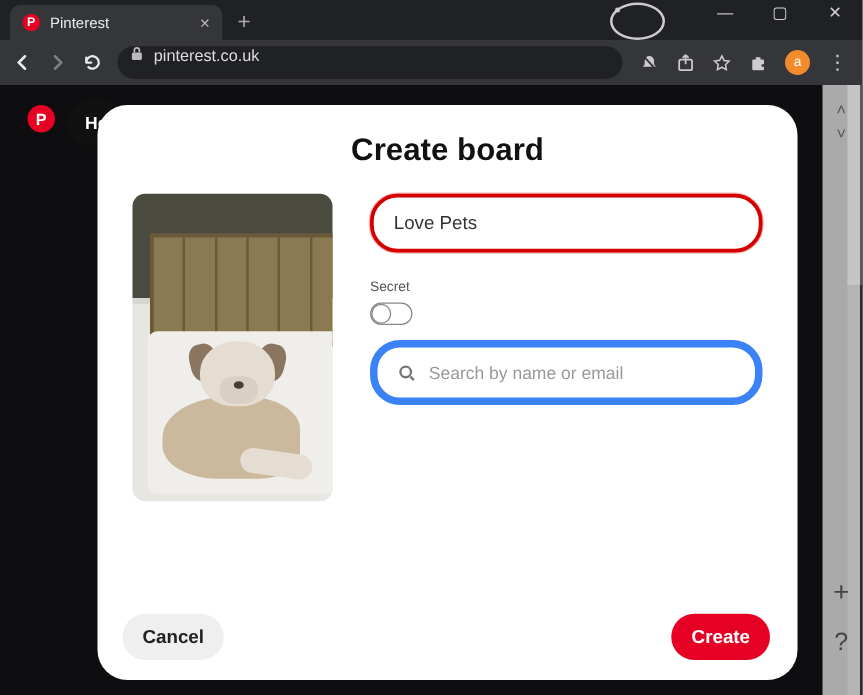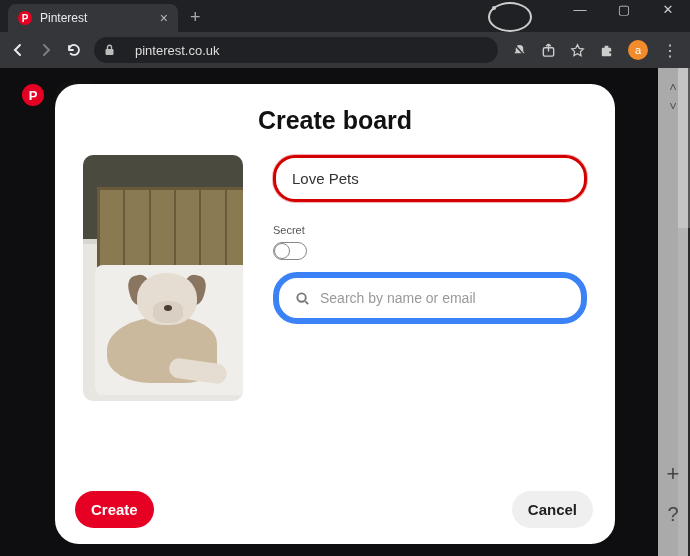--- a/index.html
+++ b/index.html
@@ -47,22 +47,22 @@
   }
   .addrbar {
     height: 36px; background: #35363a;
     display: flex; align-items: center; padding: 0 6px; gap: 8px;
   }
   .nav-icons { display: flex; gap: 12px; color: #ccc; padding: 0 4px; align-items: center; }
   .nav-icons span { font-size: 15px; display:inline-flex; }
   .addr-field {
     flex: 1; background: #202124; color: #ddd;
     border-radius: 14px; height: 26px;
-    display: flex; align-items: center; padding: 0 10px;
-    font-size: 13px; gap: 20px;
+    display: flex; padding: 0 10px;
+    font-size: 13px; gap: 8px;
   }
   .addr-right { display: flex; gap: 14px; color: #ccc; align-items: center; padding: 0 6px; }
   .addr-right .avatar {
     width: 20px; height: 20px; border-radius: 50%; background: #f28b2b;
     color:#fff; font-size:11px; display:flex; align-items:center; justify-content:center;
   }
   .lock { font-size: 12px; color: #bbb; }
   
   .page {
     position: relative; height: 488px; background: rgba(0,0,0,0.55);
@@ -88,21 +88,21 @@
   .right-rail .plus { margin-top: auto; color:#444; font-size:22px; }
   .right-rail .qmark { color:#444; font-size:20px; margin:16px 0 30px; }
   .scroll-track {
     position:absolute; right:0; top:0; width:12px; height:100%; background:#2a2a2a;
   }
   .scroll-thumb {
     position:absolute; right:0; top:0; width:12px; height:160px; background:#5a5a5a;
   }
   
   .modal {
-    position: absolute; left: 55px; top: 16px;
+    position: absolute; left: 78px; top: 16px;
     width: 560px; height: 460px;
     background: #fff; border-radius: 24px;
     padding: 22px 28px 18px;
   }
   .modal h1 {
     text-align: center; font-size: 25px; font-weight: 700;
     color: #111; margin-bottom: 20px;
   }
   .modal-body {
     display: flex; gap: 30px;
@@ -320,17 +320,17 @@
                 <circle cx="7" cy="7" r="4.5" stroke="#777" stroke-width="2" fill="none"></circle>
                 <line x1="11" y1="11" x2="14" y2="14" stroke="#777" stroke-width="2"></line>
               </svg>
           </span>
           <input type="text" placeholder="Search by name or email" style="">
         </div>
       </div>
     </div>
 
     <div class="modal-actions">
+      <button class="btn btn-cancel">Cancel</button>
       <button class="btn btn-create">Create</button>
-      <button class="btn btn-cancel">Cancel</button>
     </div>
   </div>
 </div>
 
 </body></html>

